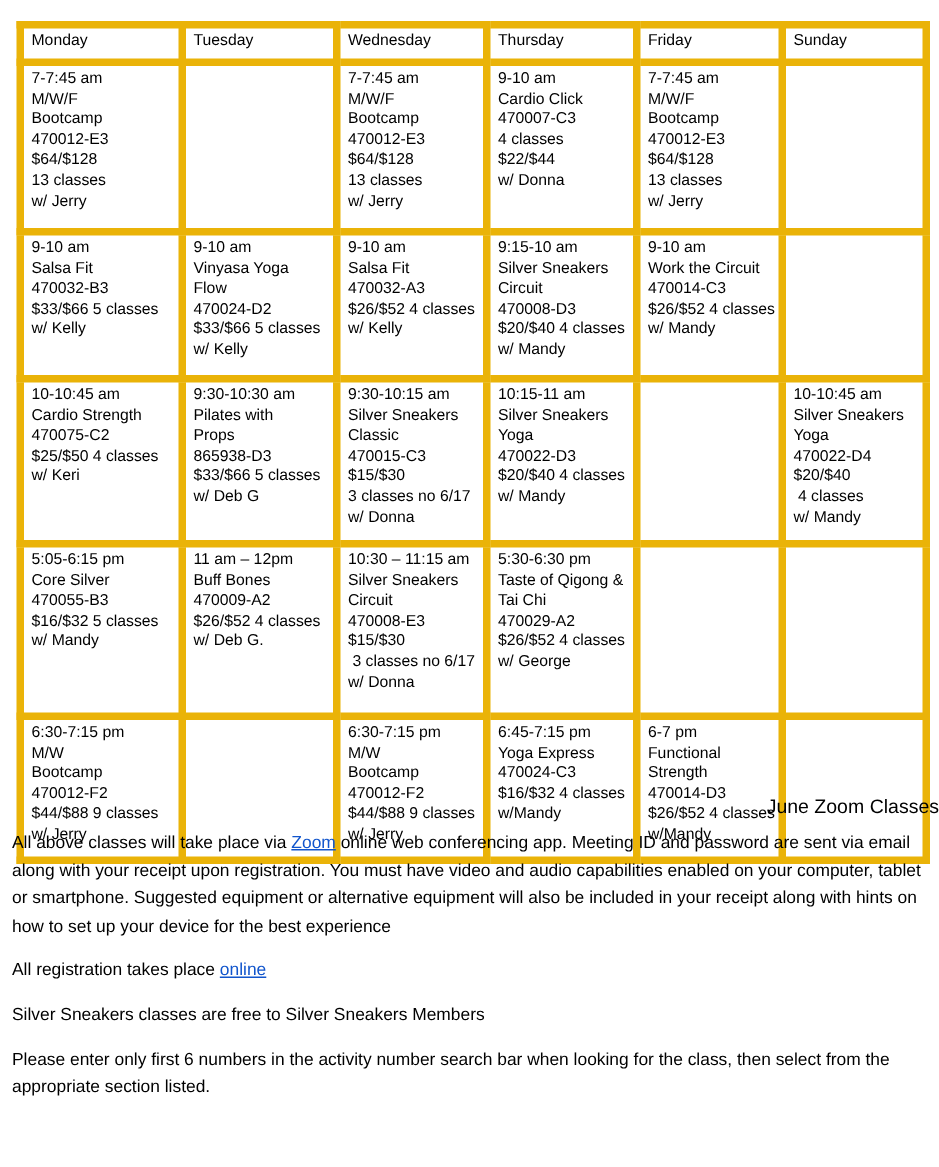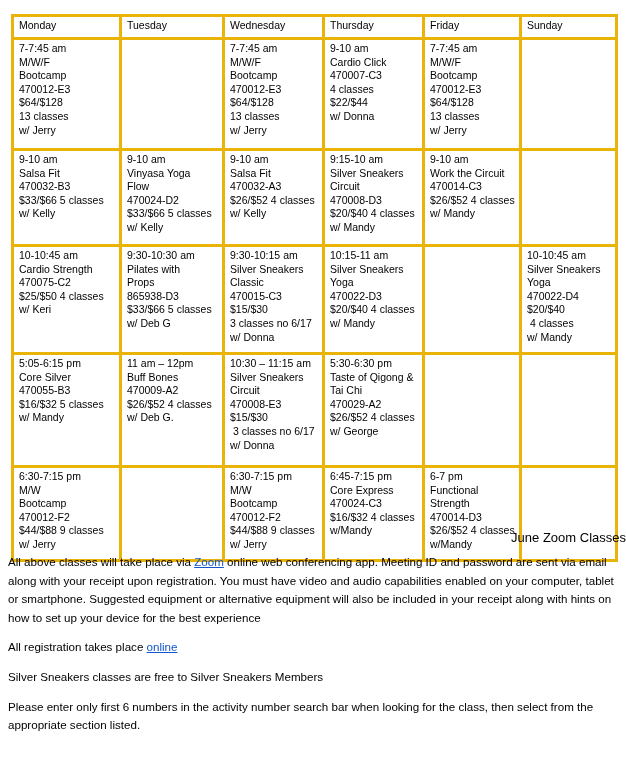--- a/index.html
+++ b/index.html
@@ -37,21 +37,21 @@
   }
   table.schedule col.c-mon { width: 108px; }
   table.schedule col.c-tue { width: 103px; }
   table.schedule col.c-wed { width: 100px; }
   table.schedule col.c-thu { width: 100px; }
   table.schedule col.c-fri { width: 97px; }
   table.schedule col.c-sun { width: 96px; }
 
   table.schedule th,
   table.schedule td {
-    border: 3px solid #eab308;
+    border: 5px solid #eab308;
     vertical-align: top;
     padding: 2px 0 3px 5px;
     text-align: left;
     font-weight: normal;
   }
   table.schedule thead th {
     height: 17px;
     padding-top: 2px;
     padding-bottom: 1px;
   }
@@ -289,21 +289,21 @@
           <td>
               <span class="cell-line">6:30-7:15 pm</span>
               <span class="cell-line">M/W</span>
               <span class="cell-line">Bootcamp</span>
               <span class="cell-line">470012-F2</span>
               <span class="cell-line">$44/$88 9 classes</span>
               <span class="cell-line">w/ Jerry</span>
             </td>
           <td>
               <span class="cell-line">6:45-7:15 pm</span>
-              <span class="cell-line">Core Express</span>
+              <span class="cell-line">Yoga Express</span>
               <span class="cell-line">470024-C3</span>
               <span class="cell-line">$16/$32 4 classes</span>
               <span class="cell-line">w/Mandy</span>
             </td>
           <td>
               <span class="cell-line">6-7 pm</span>
               <span class="cell-line">Functional</span>
               <span class="cell-line">Strength</span>
               <span class="cell-line">470014-D3</span>
               <span class="cell-line">$26/$52 4 classes</span>

